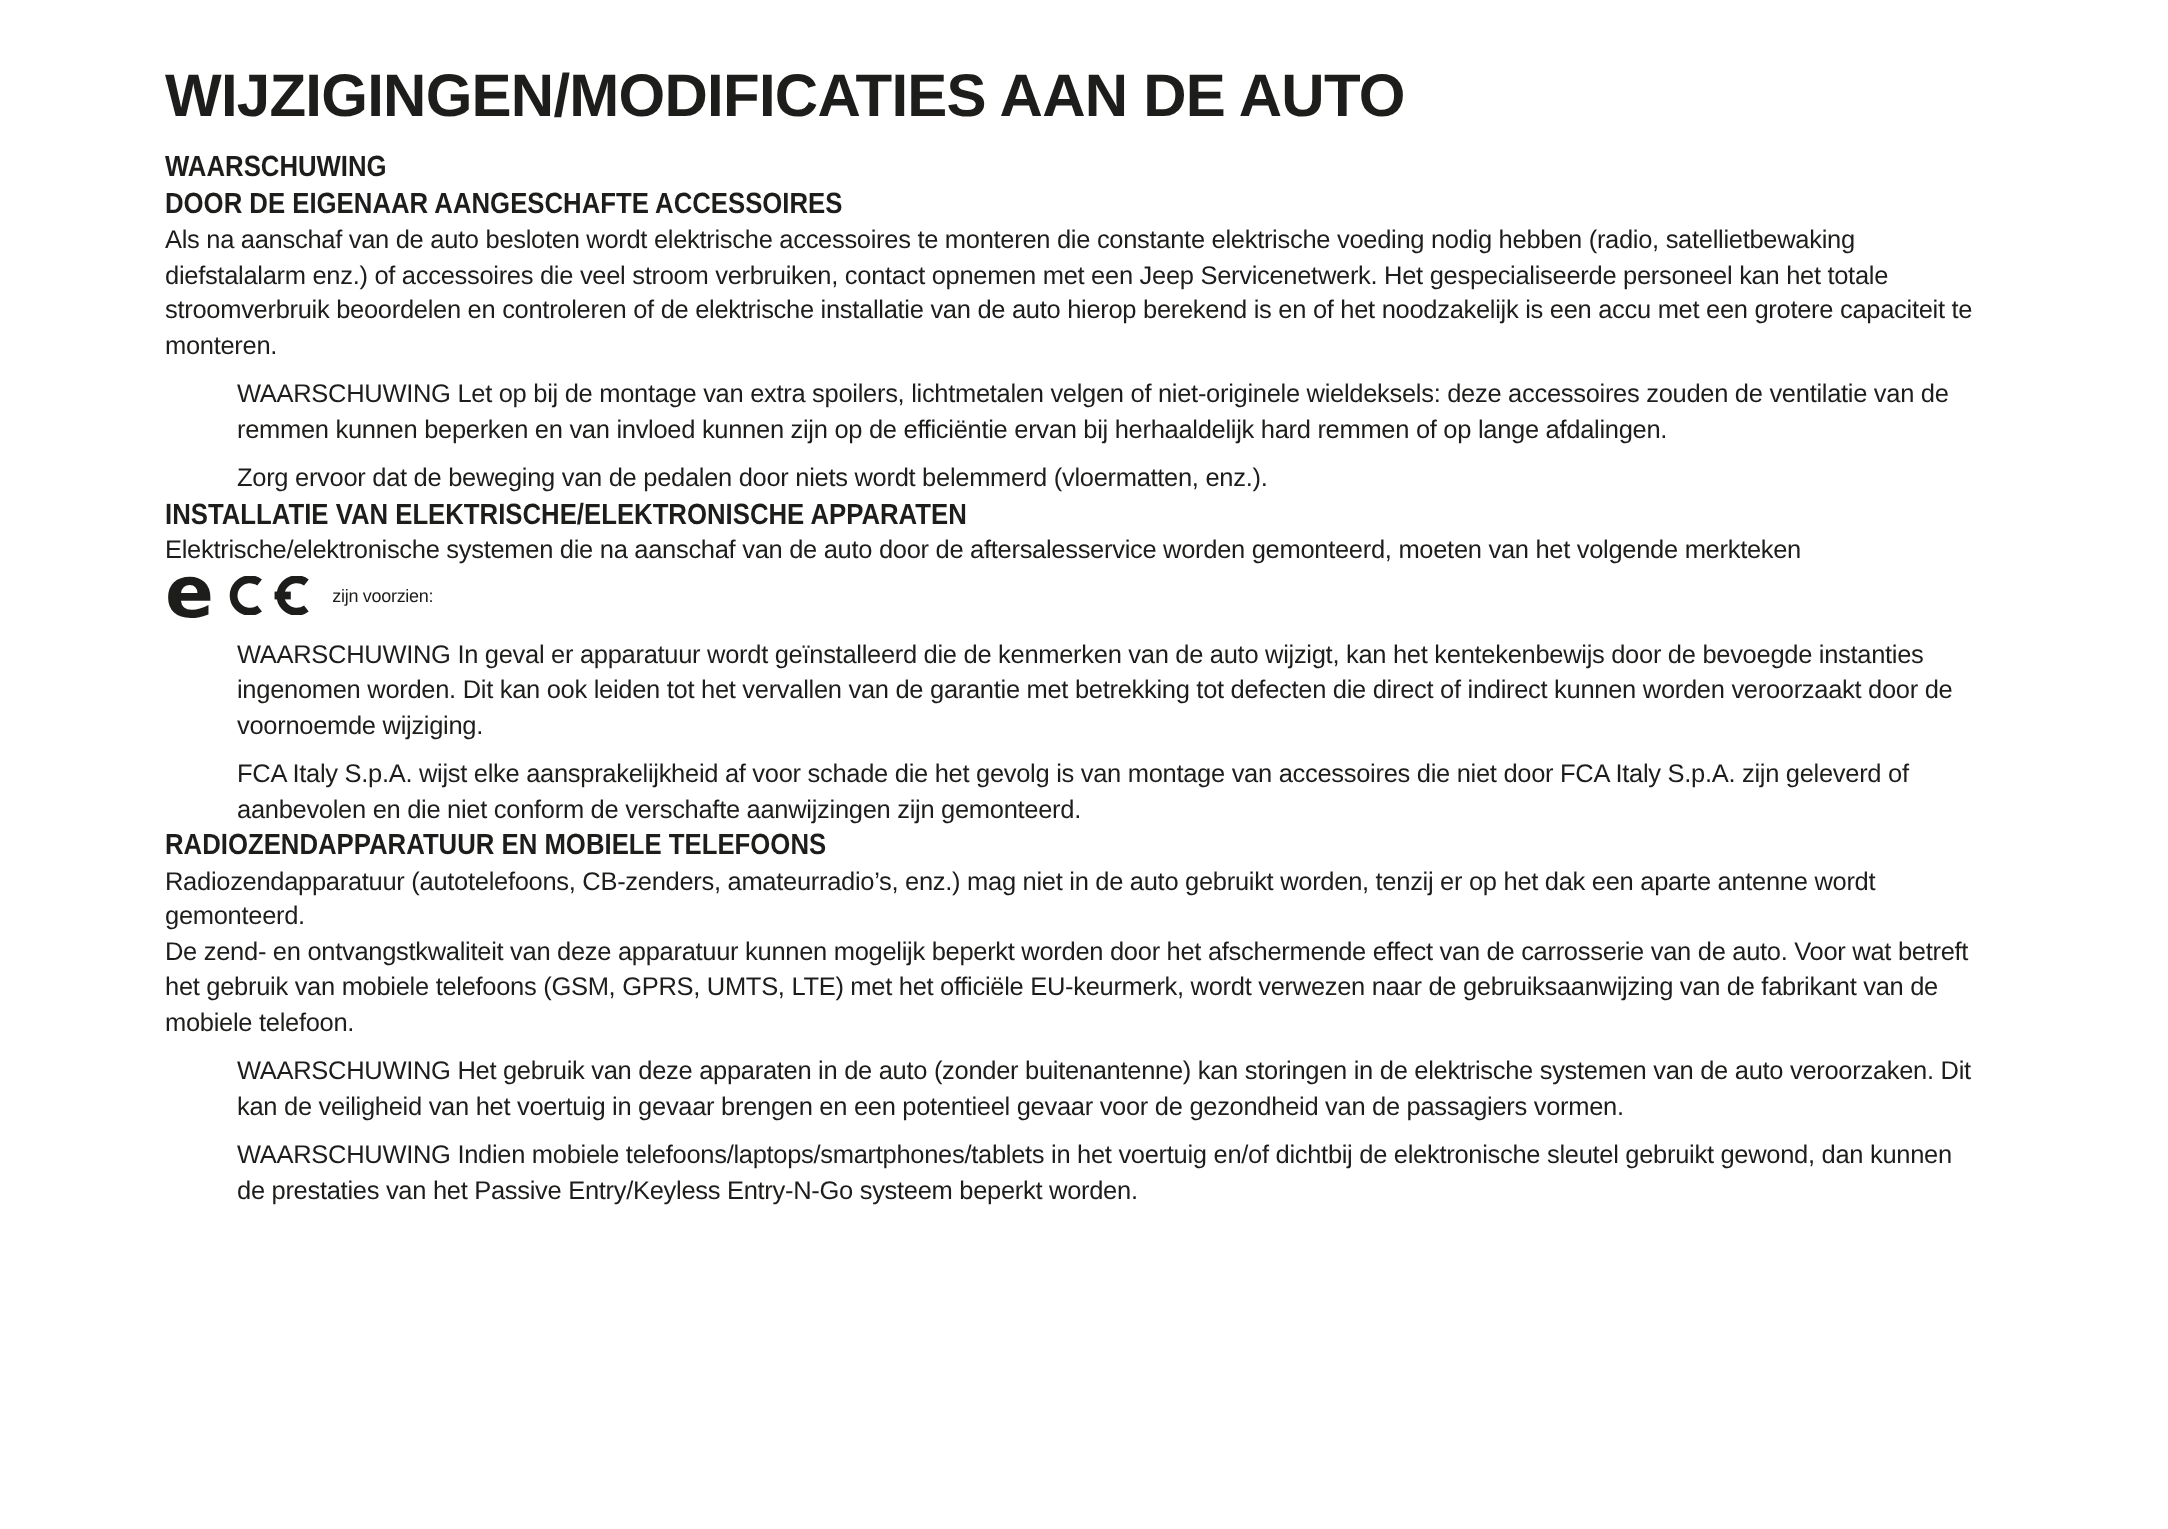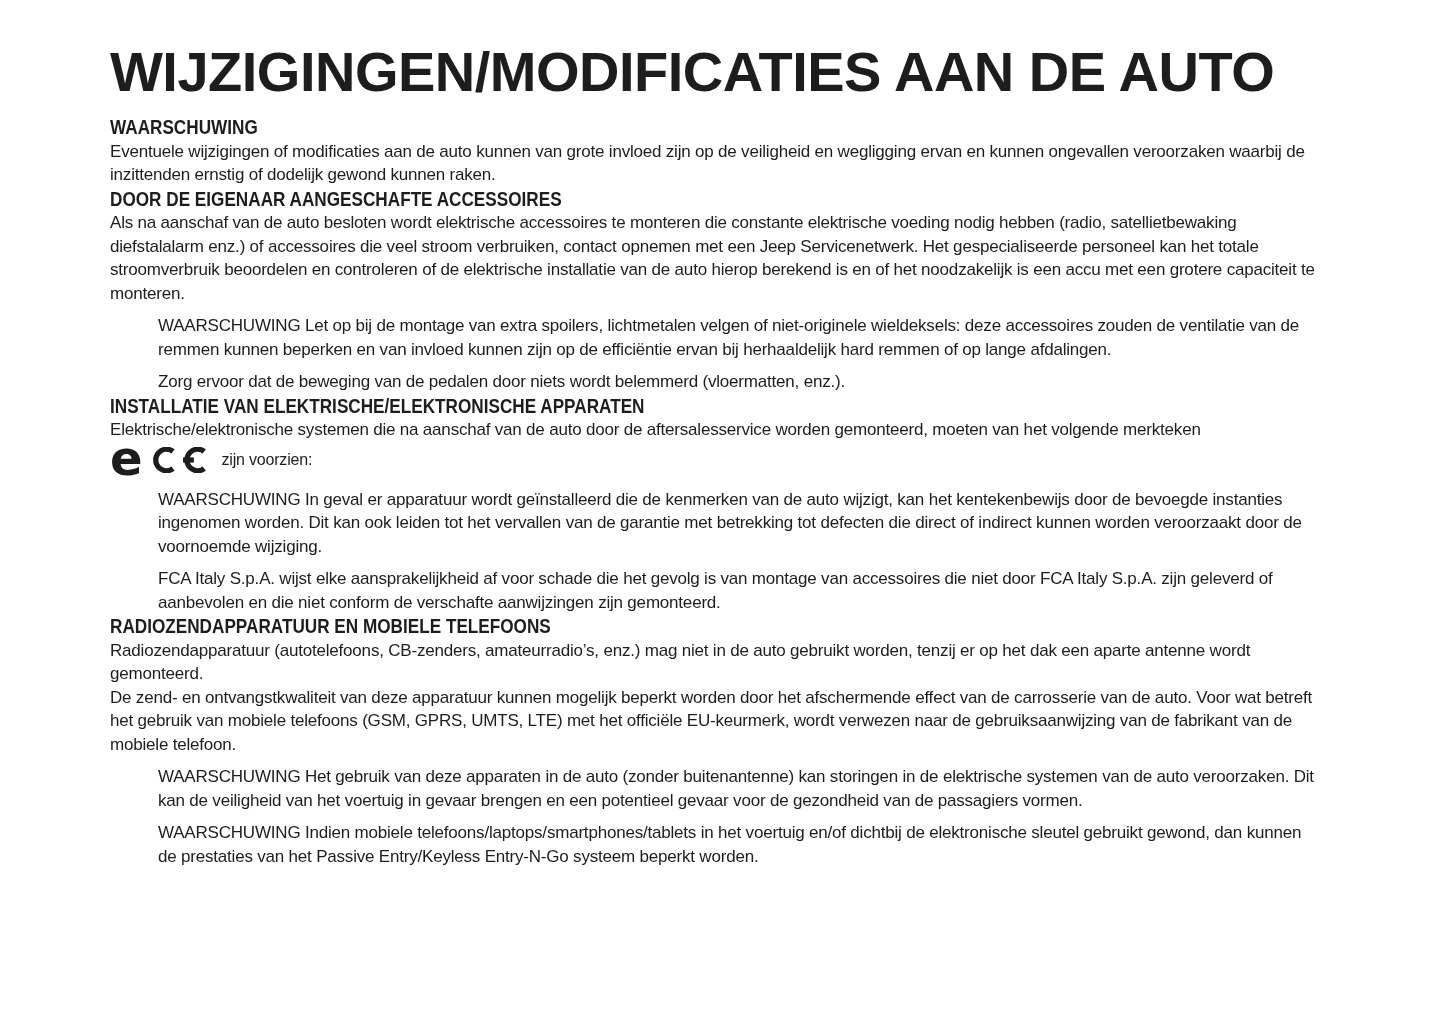--- a/index.html
+++ b/index.html
@@ -12,21 +12,21 @@
     color: #1d1d1b;
     overflow: hidden;
   }
   .page {
     position: absolute;
     left: 110px;
     top: 44px;
     width: 1210px;
   }
   .doc-title {
-    font-size: 56px;
+    font-size: 40px;
     font-weight: bold;
     letter-spacing: -0.5px;
     line-height: 1.0;
     margin: 0 0 16px 0;
     white-space: nowrap;
   }
   h2.sec-heading {
     font-size: 19.5px;
     font-weight: bold;
     line-height: 23.5px;
@@ -52,34 +52,33 @@
     font-family: "DejaVu Sans", sans-serif;
     font-weight: bold;
     font-size: 48px;
     line-height: 28px;
     display: inline-block;
     margin-right: 7px;
     margin-top: -4px;
   }
   .ce-mark { display: inline-block; margin-right: 12px; }
   .mark-text {
-    font-size: 16px;
+    font-size: 12px;
     letter-spacing: -0.2px;
   }
 </style>
 </head>
 <body>
 
 <div class="page">
 
   <h1 class="doc-title">WIJZIGINGEN/MODIFICATIES AAN DE AUTO</h1>
 
   <section>
     <h2 class="sec-heading">WAARSCHUWING</h2>
-    <p class="body-text">Eventuele wijzigingen of modificaties aan de auto kunnen van grote invloed zijn op de veiligheid en wegligging ervan en kunnen ongevallen veroorzaken waarbij de inzittenden ernstig of dodelijk gewond kunnen raken.</p>
   </section>
 
   <section>
     <h2 class="sec-heading">DOOR DE EIGENAAR AANGESCHAFTE ACCESSOIRES</h2>
     <p class="body-text">Als na aanschaf van de auto besloten wordt elektrische accessoires te monteren die constante elektrische voeding nodig hebben (radio, satellietbewaking diefstalalarm enz.) of accessoires die veel stroom verbruiken, contact opnemen met een Jeep Servicenetwerk. Het gespecialiseerde personeel kan het totale stroomverbruik beoordelen en controleren of de elektrische installatie van de auto hierop berekend is en of het noodzakelijk is een accu met een grotere capaciteit te monteren.</p>
     <p class="body-text gap">WAARSCHUWING Let op bij de montage van extra spoilers, lichtmetalen velgen of niet-originele wieldeksels: deze accessoires zouden de ventilatie van de remmen kunnen beperken en van invloed kunnen zijn op de efficiëntie ervan bij herhaaldelijk hard remmen of op lange afdalingen.</p>
     <p class="body-text gap">Zorg ervoor dat de beweging van de pedalen door niets wordt belemmerd (vloermatten, enz.).</p>
   </section>
 
   <section>

